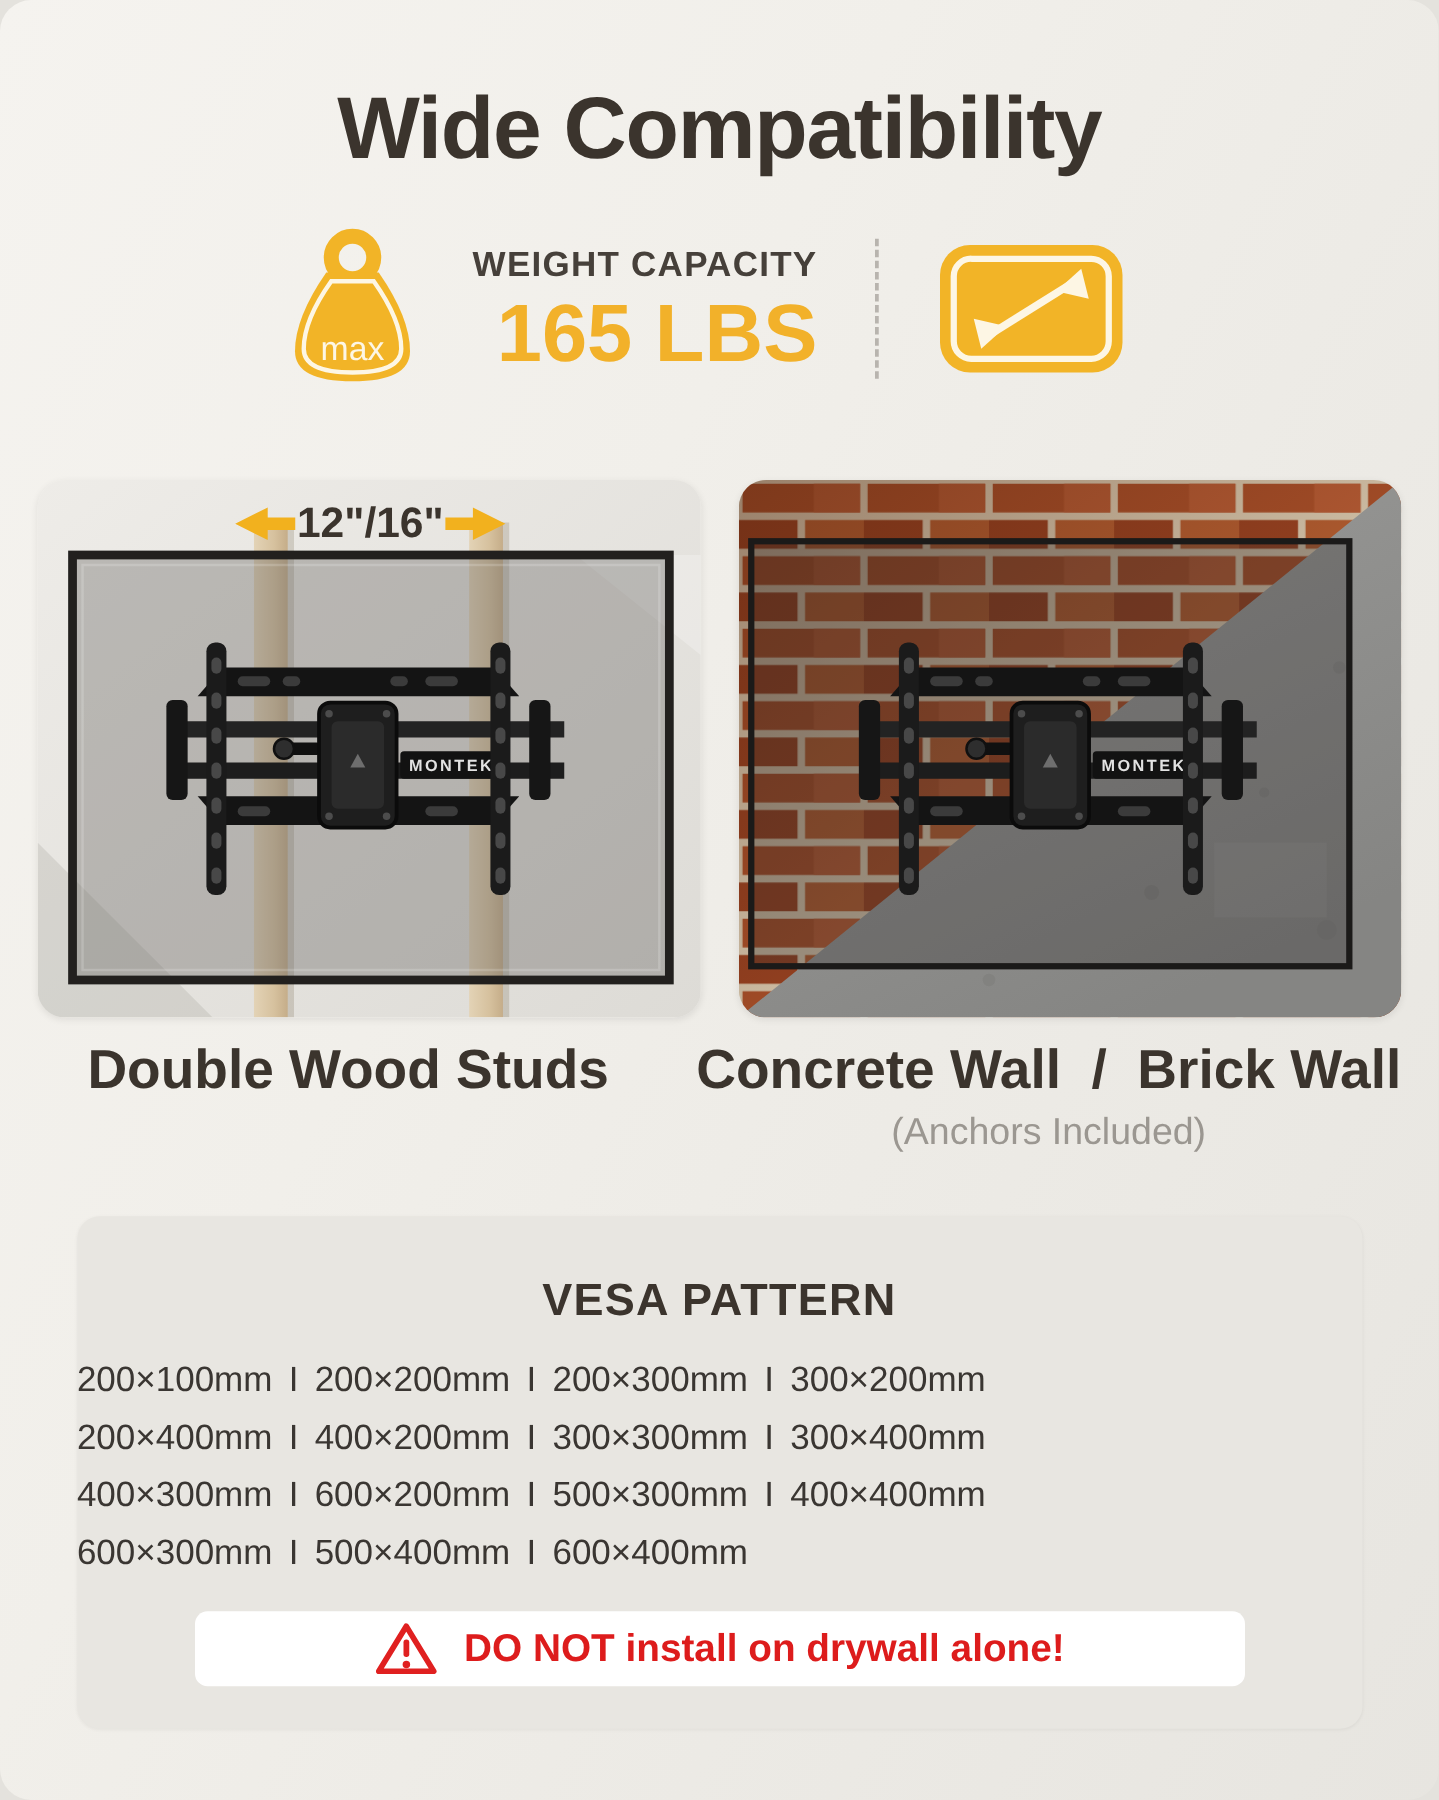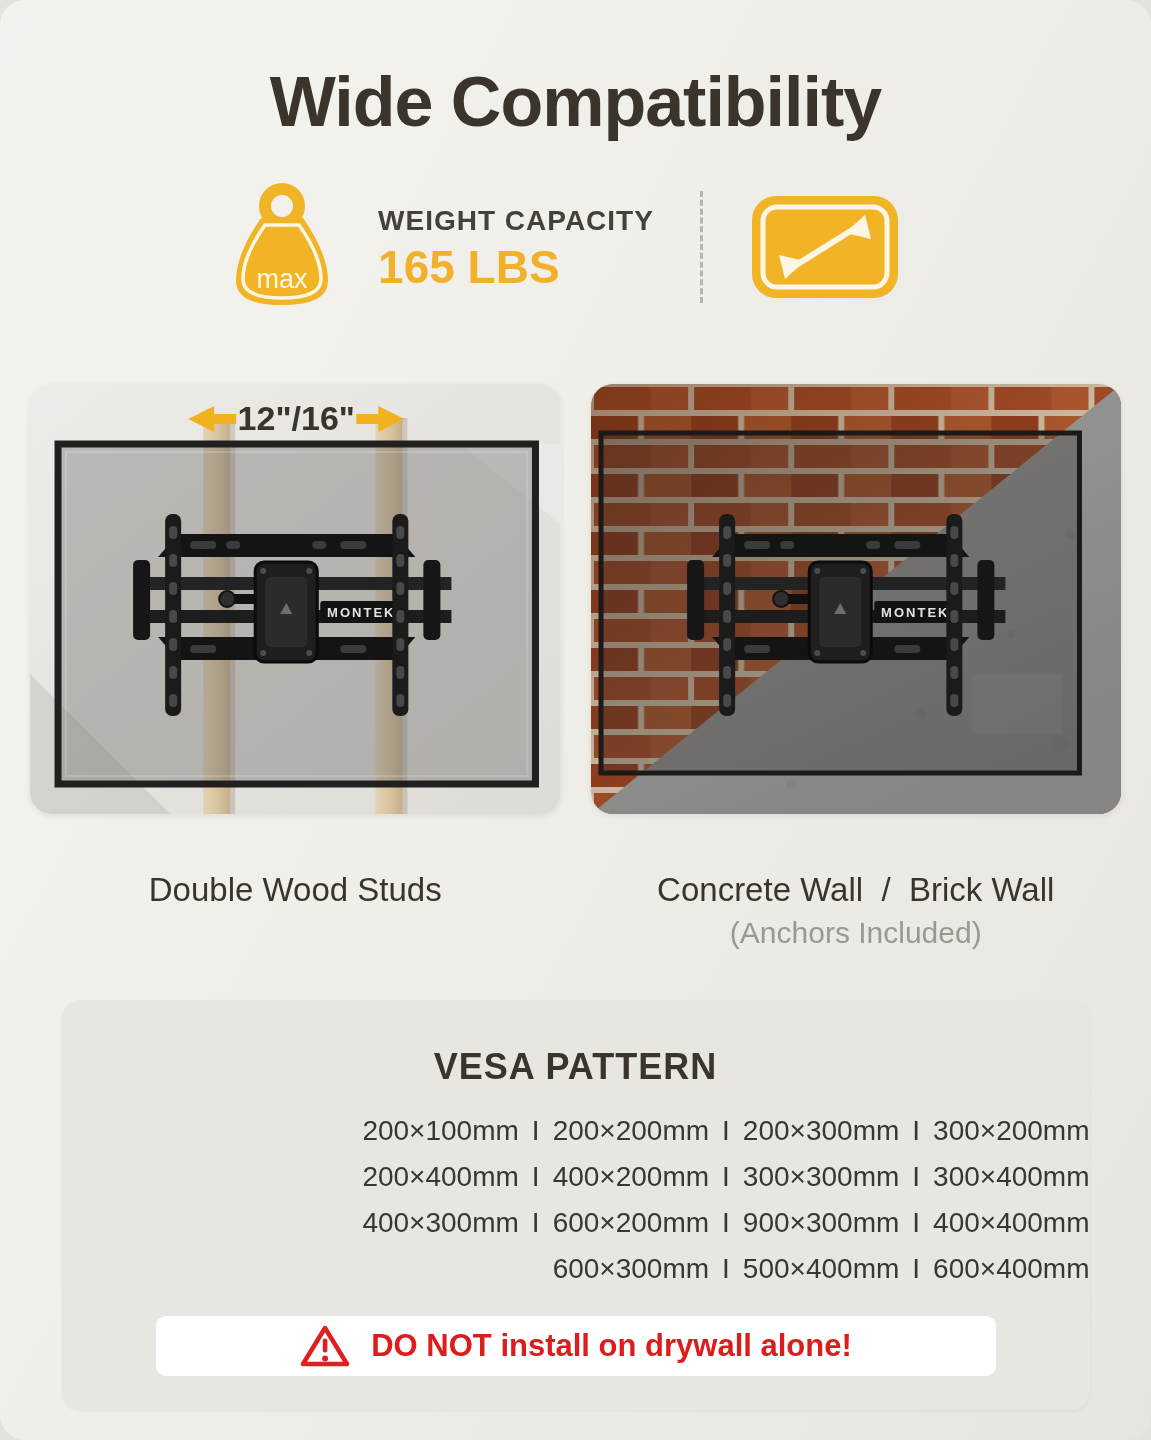--- a/index.html
+++ b/index.html
@@ -31,22 +31,22 @@
     justify-content:center;
   }
   .stat { display:flex; align-items:center; }
   .stat-text { display:flex; flex-direction:column; }
   .stat-label {
     font-size:28px; font-weight:bold; letter-spacing:1px;
     color:#46403a; line-height:1.2;
   }
   .stat-value {
     margin-top:6px;
-    font-size:46px; font-weight:bold; letter-spacing:0px;
-    color:#f2b12a; line-height:1;
+    font-size:65px; font-weight:bold; letter-spacing:0px;
+    color:#f2b12a; line-height:1;text-align:right;
   }
   .kettlebell-svg { width:112px; height:130px; margin-right:40px; }
   .screen-svg { width:152px; height:108px; margin-right:24px; }
   .stat-divider {
     width:0; height:112px;
     border-left:3px dashed #b8b4ae;
     margin:0 46px;
   }
   
   .cards {
@@ -68,23 +68,22 @@
   .brand-text { font:bold 13px "Liberation Sans", sans-serif; fill:#e2e2e2; letter-spacing:2px; text-anchor:middle; }
   
   .captions {
     margin-top:16px;
     padding:0 30px;
     display:flex;
     gap:30px;
   }
   .caption-col { flex:1; text-align:center; }
   .caption-main {
-    font-size:33px; font-weight:normal; color:#3b342d; line-height:1.2;
+    font-size:44px; font-weight:bold; color:#3b342d; line-height:1.2;
     white-space:pre;
-    margin-top:40px;
   }
   .caption-sub {
     margin-top:6px;
     font-size:30px; font-weight:normal; color:#9b9791;
   }
   
   .vesa-card {
     width:1028px;
     margin:50px auto 0;
     background:#e8e6e1;
@@ -93,21 +92,21 @@
     box-shadow:0 1px 3px rgba(0,0,0,0.05);
   }
   .vesa-title {
     text-align:center;
     font-size:36px; font-weight:bold; letter-spacing:1px;
     color:#3b342d;
     margin-top:16px;
   }
   .vesa-rows { margin-top:20px; }
   .vesa-row {
-    text-align:right;
+    text-align:left;
     font-size:28px;
     color:#3a3632;
     line-height:46px;
   }
   .vesa-sep { margin:0 13px; color:#3a3632; }
   
   .warning {
     width:840px; height:60px;
     margin:24px auto 0;
     background:#ffffff;
@@ -275,21 +274,21 @@
       <div class="caption-main">Concrete Wall  /  Brick Wall</div>
       <div class="caption-sub">(Anchors Included)</div>
     </div>
   </div>
 
   <div class="vesa-card">
     <div class="vesa-title">VESA PATTERN</div>
     <div class="vesa-rows">
         <div class="vesa-row"><span class="vesa-size">200×100mm</span><span class="vesa-sep">I</span><span class="vesa-size">200×200mm</span><span class="vesa-sep">I</span><span class="vesa-size">200×300mm</span><span class="vesa-sep">I</span><span class="vesa-size">300×200mm</span></div>
         <div class="vesa-row"><span class="vesa-size">200×400mm</span><span class="vesa-sep">I</span><span class="vesa-size">400×200mm</span><span class="vesa-sep">I</span><span class="vesa-size">300×300mm</span><span class="vesa-sep">I</span><span class="vesa-size">300×400mm</span></div>
-        <div class="vesa-row"><span class="vesa-size">400×300mm</span><span class="vesa-sep">I</span><span class="vesa-size">600×200mm</span><span class="vesa-sep">I</span><span class="vesa-size">900×300mm</span><span class="vesa-sep">I</span><span class="vesa-size">400×400mm</span></div>
+        <div class="vesa-row"><span class="vesa-size">400×300mm</span><span class="vesa-sep">I</span><span class="vesa-size">600×200mm</span><span class="vesa-sep">I</span><span class="vesa-size">500×300mm</span><span class="vesa-sep">I</span><span class="vesa-size">400×400mm</span></div>
         <div class="vesa-row"><span class="vesa-size">600×300mm</span><span class="vesa-sep">I</span><span class="vesa-size">500×400mm</span><span class="vesa-sep">I</span><span class="vesa-size">600×400mm</span></div>
       </div>
     <div class="warning">
       <svg class="warning-svg" viewBox="0 0 52 46">
         <path d="M26 5 L48 41 H4 Z" fill="none" stroke="#e02020" stroke-width="4.5" stroke-linejoin="round"></path>
         <rect x="23.8" y="15.5" width="4.6" height="14" rx="2.2" fill="#e02020"></rect>
         <circle cx="26.1" cy="35.5" r="3" fill="#e02020"></circle>
       </svg>
       <div class="warning-text">DO NOT install on drywall alone!</div>
     </div>

